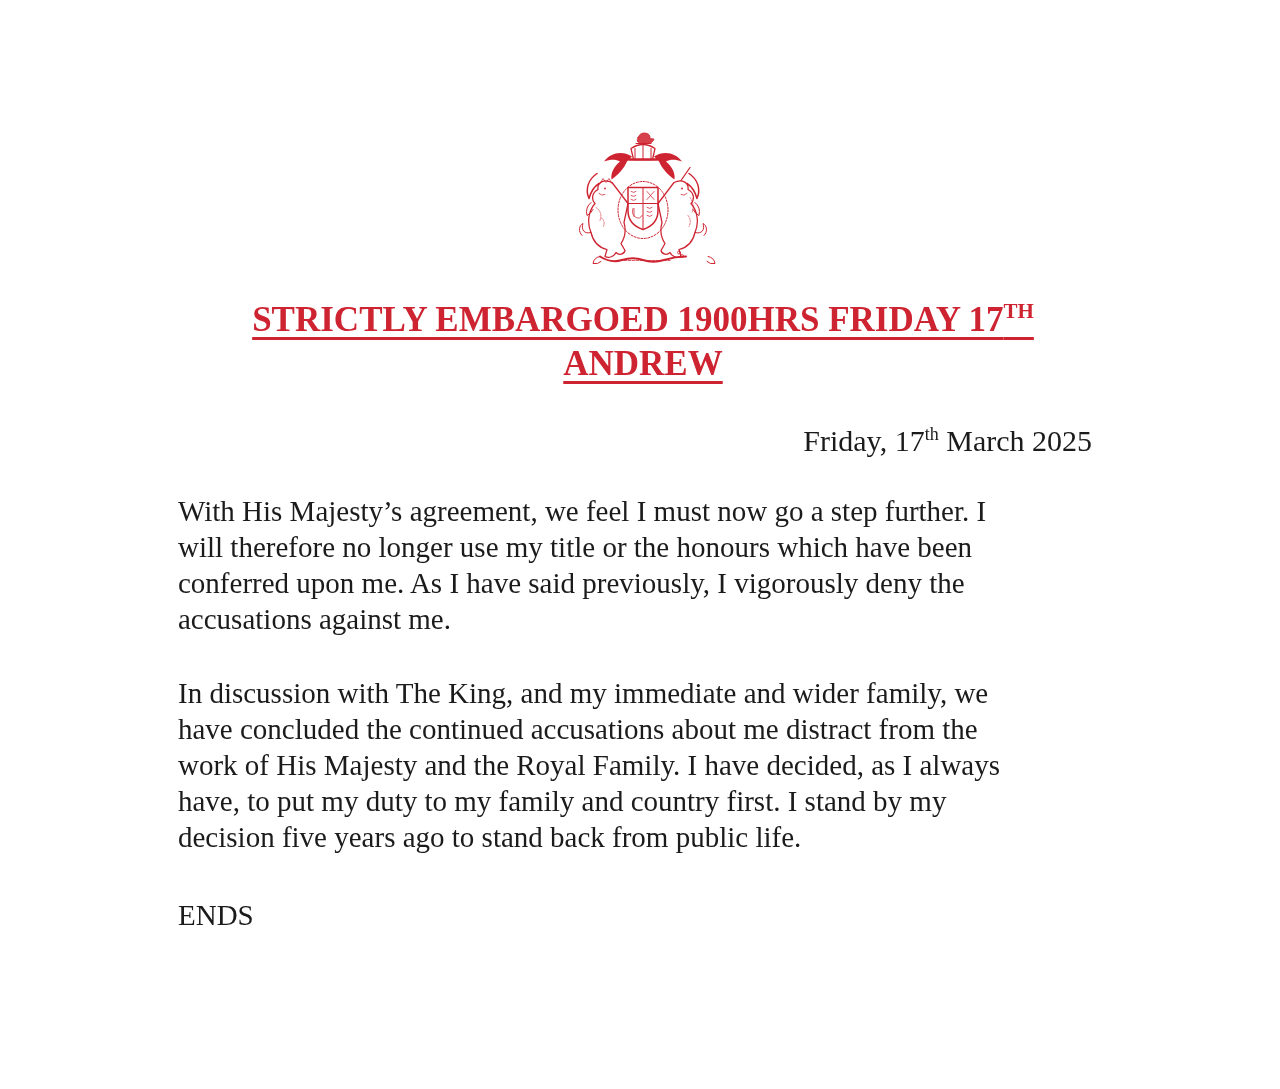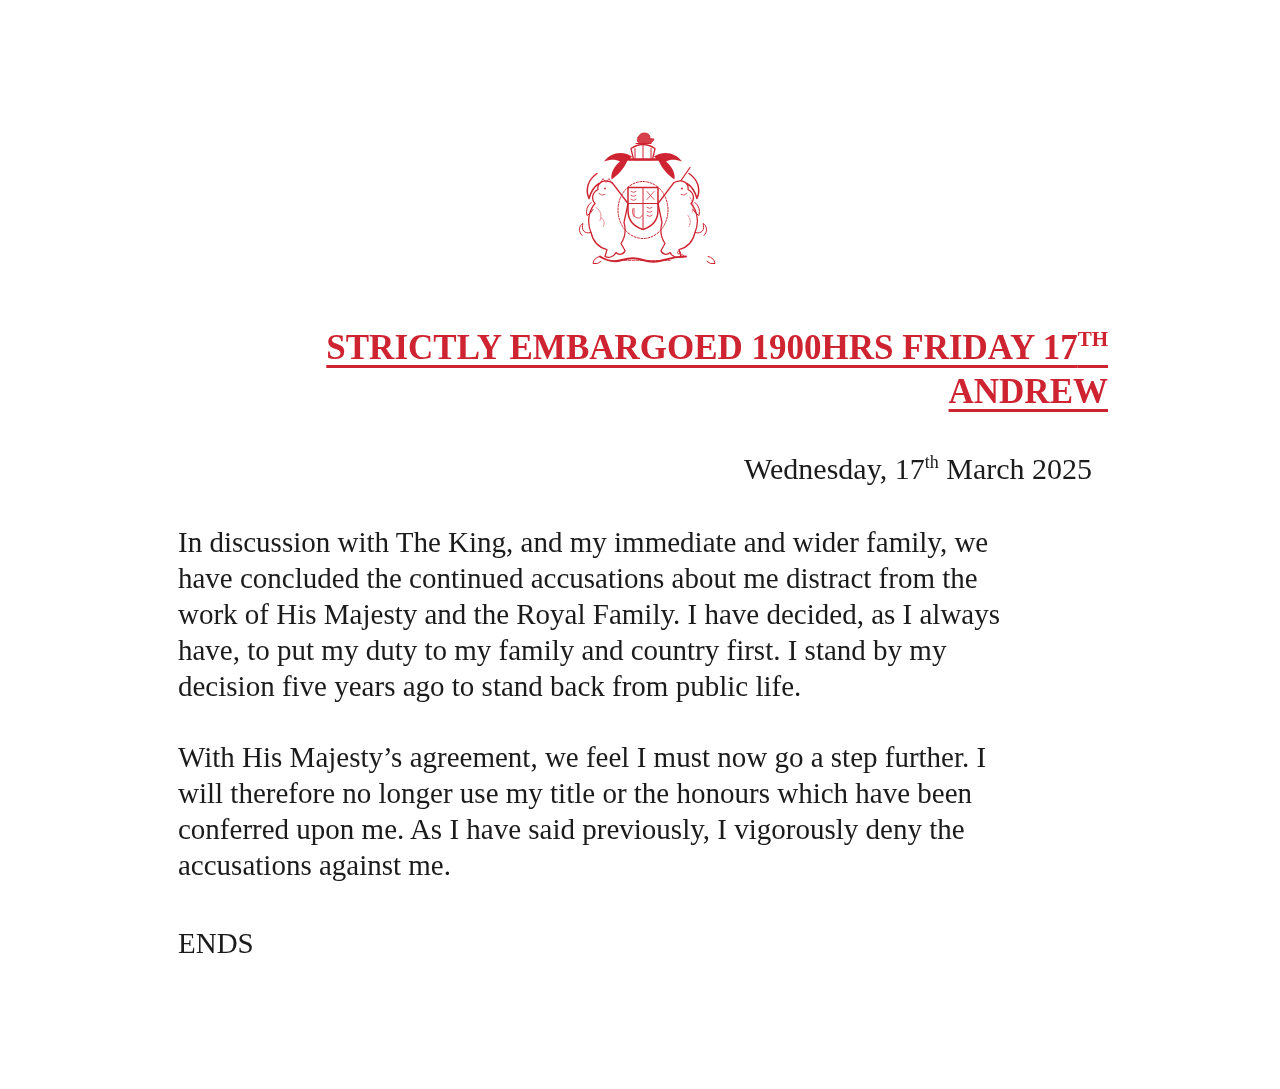--- a/index.html
+++ b/index.html
@@ -28,22 +28,22 @@
     height: 148px;
   }
   .org-name {
     text-align: center;
     color: #ce2330;
     font-size: 26px;
     letter-spacing: 0.5px;
     margin-top: 22px;
   }
   .embargo {
-    text-align: right;
-    margin-top: 48px;
+    text-align: center;
+    margin-top: 20px;
     color: #ce2330;
     font-weight: bold;
     font-size: 35px;
     line-height: 44px;
   }
   .embargo .u {
     text-decoration: underline;
     text-decoration-thickness: 3px;
     text-underline-offset: 6px;
   }
@@ -139,29 +139,29 @@
         <path d="M96 266 h108" stroke-width="1.5" stroke-dasharray="5 3"></path>
       </g>
     </svg>
   </div>
 
 
   <div class="embargo">
     <span class="u"><span>STRICTLY EMBARGOED 1900HRS FRIDAY 17</span><sup class="sup">TH</sup><br><span>ANDREW</span></span>
   </div>
 
-  <div class="date-line"><span>Wednesday, 17</span><sup class="sup">th</sup><span> March 2025</span></div>
+  <div class="date-line"><span>Friday, 17</span><sup class="sup">th</sup><span> March 2025</span></div>
 
+
+  <div class="para second">With His Majesty’s agreement, we feel I must now go a step further. I
+will therefore no longer use my title or the honours which have been
+conferred upon me. As I have said previously, I vigorously deny the
+accusations against me.</div>
 
   <div class="para first">In discussion with The King, and my immediate and wider family, we
 have concluded the continued accusations about me distract from the
 work of His Majesty and the Royal Family. I have decided, as I always
 have, to put my duty to my family and country first. I stand by my
 decision five years ago to stand back from public life.</div>
 
-  <div class="para second">With His Majesty’s agreement, we feel I must now go a step further. I
-will therefore no longer use my title or the honours which have been
-conferred upon me. As I have said previously, I vigorously deny the
-accusations against me.</div>
-
   <div class="ends">ENDS</div>
 
 </div>
 
 </body></html>

